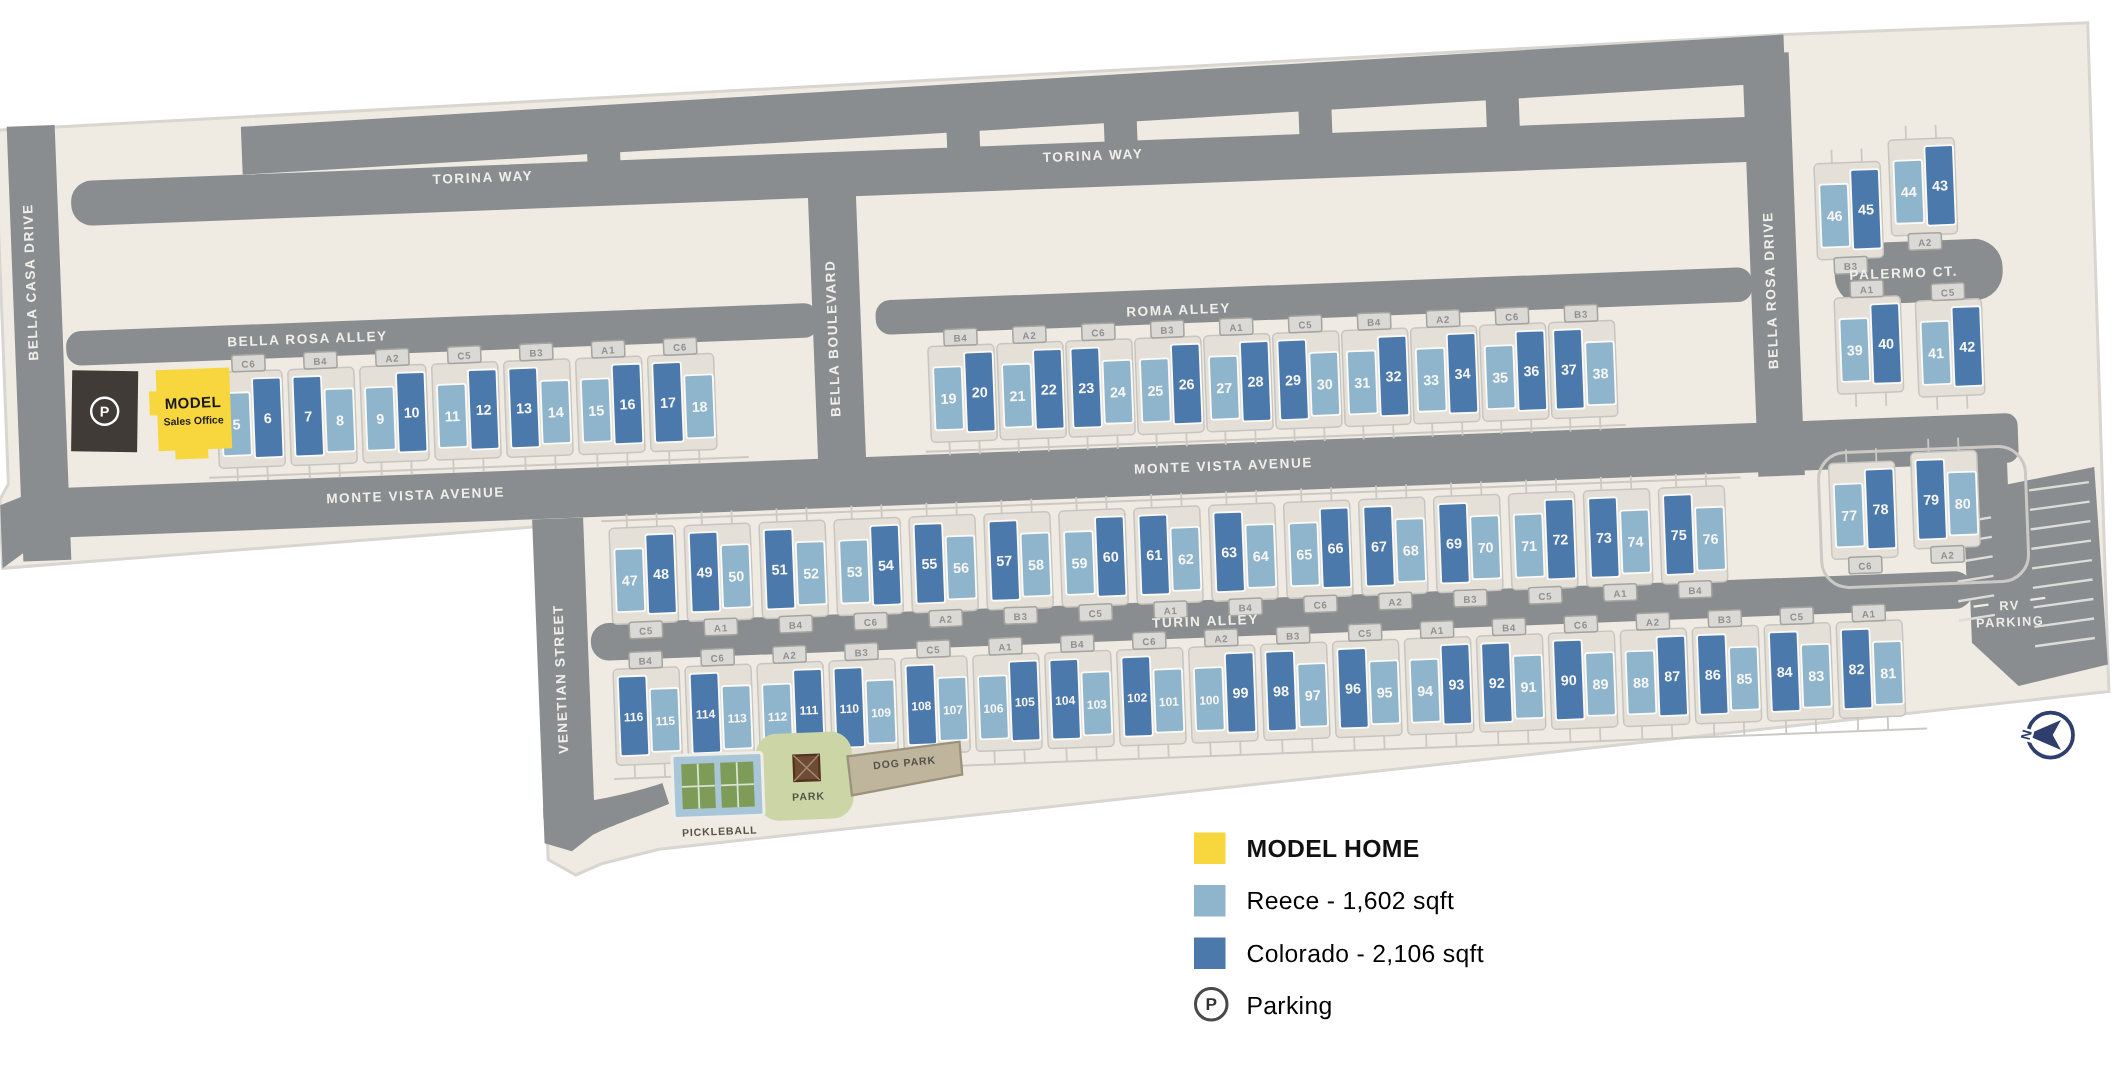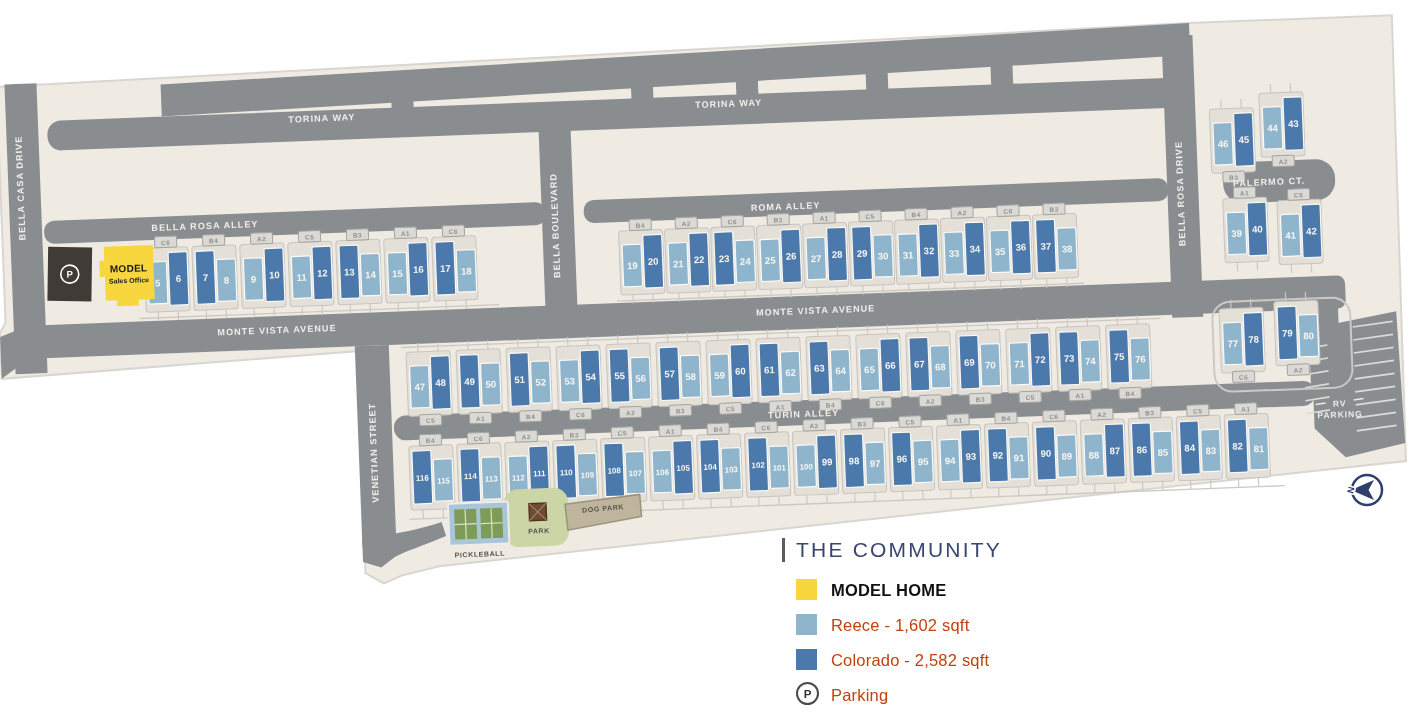--- a/index.html
+++ b/index.html
@@ -17,21 +17,21 @@
   .modelsub{fill:#22221f;font-size:7px;font-weight:bold;}
   .ptxt{fill:#ffffff;font-size:9.5px;font-weight:bold;}
   .compass-n{font-size:9px;font-weight:bold;fill:#2F3F6D;paint-order:stroke;stroke:#ffffff;stroke-width:3px;}
   .legend{position:absolute;}
   .legend-heading{display:flex;align-items:center;}
   .legend-heading .bar{width:3px;height:24px;background:#585C63;margin-right:11px;}
   .legend-heading .title{color:#39466E;font-size:21px;letter-spacing:2.2px;font-weight:500;}
   .legend-items{margin-top:16px;margin-left:14px;}
   .legend-item{display:flex;align-items:flex-end;margin-bottom:13px;height:22px;}
   .swatch{display:inline-block;width:21px;height:21px;margin-right:14px;flex:0 0 auto;}
-  .legend-label{font-size:16.5px;color:#c2410c;letter-spacing:.2px;}
+  .legend-label{font-size:16.5px;color:#000000;letter-spacing:.2px;}
   .legend-label.bold{font-weight:bold;color:#111;}
   .p-badge{width:19px;height:19px;border:2px solid #4A4A4A;border-radius:50%;display:flex;
            align-items:center;justify-content:center;font-size:11.5px;font-weight:bold;color:#333;
            margin-right:12px;flex:0 0 auto;}
   .elev-value{margin:22px 0 0 15px;font-size:16.5px;color:#4A4A4A;letter-spacing:.3px;}
 </style>
 </head>
 <body>
 
 <div class="stage">
@@ -965,36 +965,32 @@
         <text x="1274" y="207" class="street" text-anchor="middle">PALERMO CT.</text>
       </g>
       <g>
         <circle cx="1367" cy="490" r="15" fill="none" stroke="#2F3F6D" stroke-width="2.5"></circle>
         <path d="M1351,490 L1374,480 L1368.5,490 L1374,500 Z" fill="#2F3F6D"></path>
         <text x="1351" y="493" class="compass-n" text-anchor="middle" transform="rotate(-75 1351 490)">N</text>
       </g>
     </svg>
 
   <div class="legend" style="left:782px;top:538px">
-    <div class="legend-heading">
-      <span class="bar"></span>
-      <span class="title">THE COMMUNITY</span>
-    </div>
     <div class="legend-items">
       <div class="legend-item">
         <span class="swatch" style="background: rgb(248, 215, 62);"></span>
         <span class="legend-label bold">MODEL HOME</span>
       </div>
       <div class="legend-item">
         <span class="swatch" style="background: rgb(143, 181, 205);"></span>
         <span class="legend-label">Reece - 1,602 sqft</span>
       </div>
       <div class="legend-item">
         <span class="swatch" style="background: rgb(76, 121, 171);"></span>
-        <span class="legend-label">Colorado - 2,582 sqft</span>
+        <span class="legend-label">Colorado - 2,106 sqft</span>
       </div>
       <div class="legend-item">
         <span class="p-badge">P</span>
         <span class="legend-label">Parking</span>
       </div>
     </div>
   </div>
 
 </div>
 

